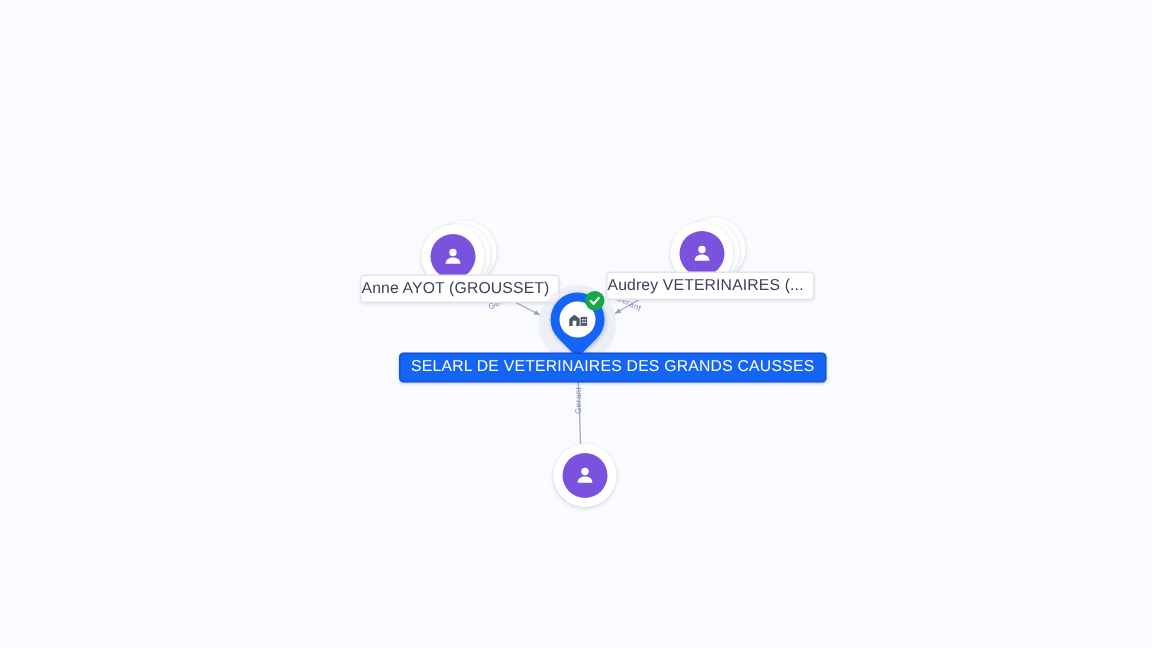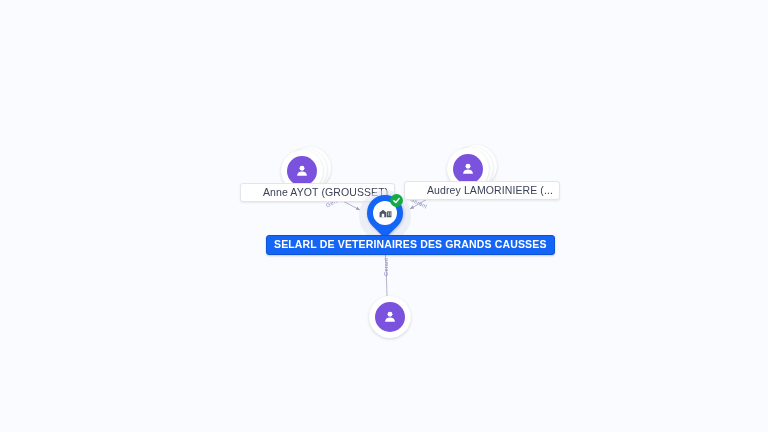--- a/index.html
+++ b/index.html
@@ -57,21 +57,21 @@
     justify-content: center;
   }
   .avatar-circle svg { display: block; }
 
   
   .node-label {
     position: absolute;
     background: #ffffff;
     border: 1px solid #e3e5ee;
     border-radius: 3px;
-    padding: 2px 6px 3px 22px;
+    padding: 2px 6px 3px 0;
     font-size: 10.5px;
     line-height: 12px;
     color: #3c4257;
     white-space: nowrap;
     box-shadow: 0 1px 2px rgba(60,64,80,0.10);
     letter-spacing: 0.1px;
   }
 
   
   #company-node {
@@ -203,21 +203,21 @@
     <div class="stack-card s3"></div>
     <div class="stack-card s2"></div>
     <div class="stack-card s1"></div>
     <div class="avatar-circle">
       <svg width="16" height="16" viewBox="0 0 24 24" fill="#ffffff">
         <circle cx="12" cy="8" r="3.7"></circle>
         <path d="M4.6 19.2c0-4.1 3.3-6.3 7.4-6.3s7.4 2.2 7.4 6.3z"></path>
       </svg>
     </div>
   </div>
-  <div class="node-label" style="left:404px; top:181px;">Audrey LAMORINIERE (...</div>
+  <div class="node-label" style="left:404px; top:181px;">Audrey VETERINAIRES (...</div>
 
   <div class="person-node" style="left:369px; top:296px;">
     <div class="stack-card s1"></div>
     <div class="avatar-circle">
       <svg width="16" height="16" viewBox="0 0 24 24" fill="#ffffff">
         <circle cx="12" cy="8" r="3.7"></circle>
         <path d="M4.6 19.2c0-4.1 3.3-6.3 7.4-6.3s7.4 2.2 7.4 6.3z"></path>
       </svg>
     </div>
   </div>
@@ -235,15 +235,15 @@
         <rect x="16" y="13.5" width="1.6" height="1.6" fill="#ffffff"></rect>
         <rect x="18.8" y="13.5" width="1.6" height="1.6" fill="#ffffff"></rect>
       </svg>
     </div>
     <div class="verified-badge">
       <svg width="9" height="9" viewBox="0 0 24 24" fill="none" stroke="#ffffff" stroke-width="4" stroke-linecap="round" stroke-linejoin="round">
         <path d="M5 12.5 L10 17.5 L19 7"></path>
       </svg>
     </div>
   </div>
-  <div id="company-label" style="left:266px; top:235px;font-weight:bold;">SELARL DE VETERINAIRES DES GRANDS CAUSSES</div>
+  <div id="company-label" style="left:266px; top:235px;">SELARL DE VETERINAIRES DES GRANDS CAUSSES</div>
 
 </div>
 
 </body></html>

